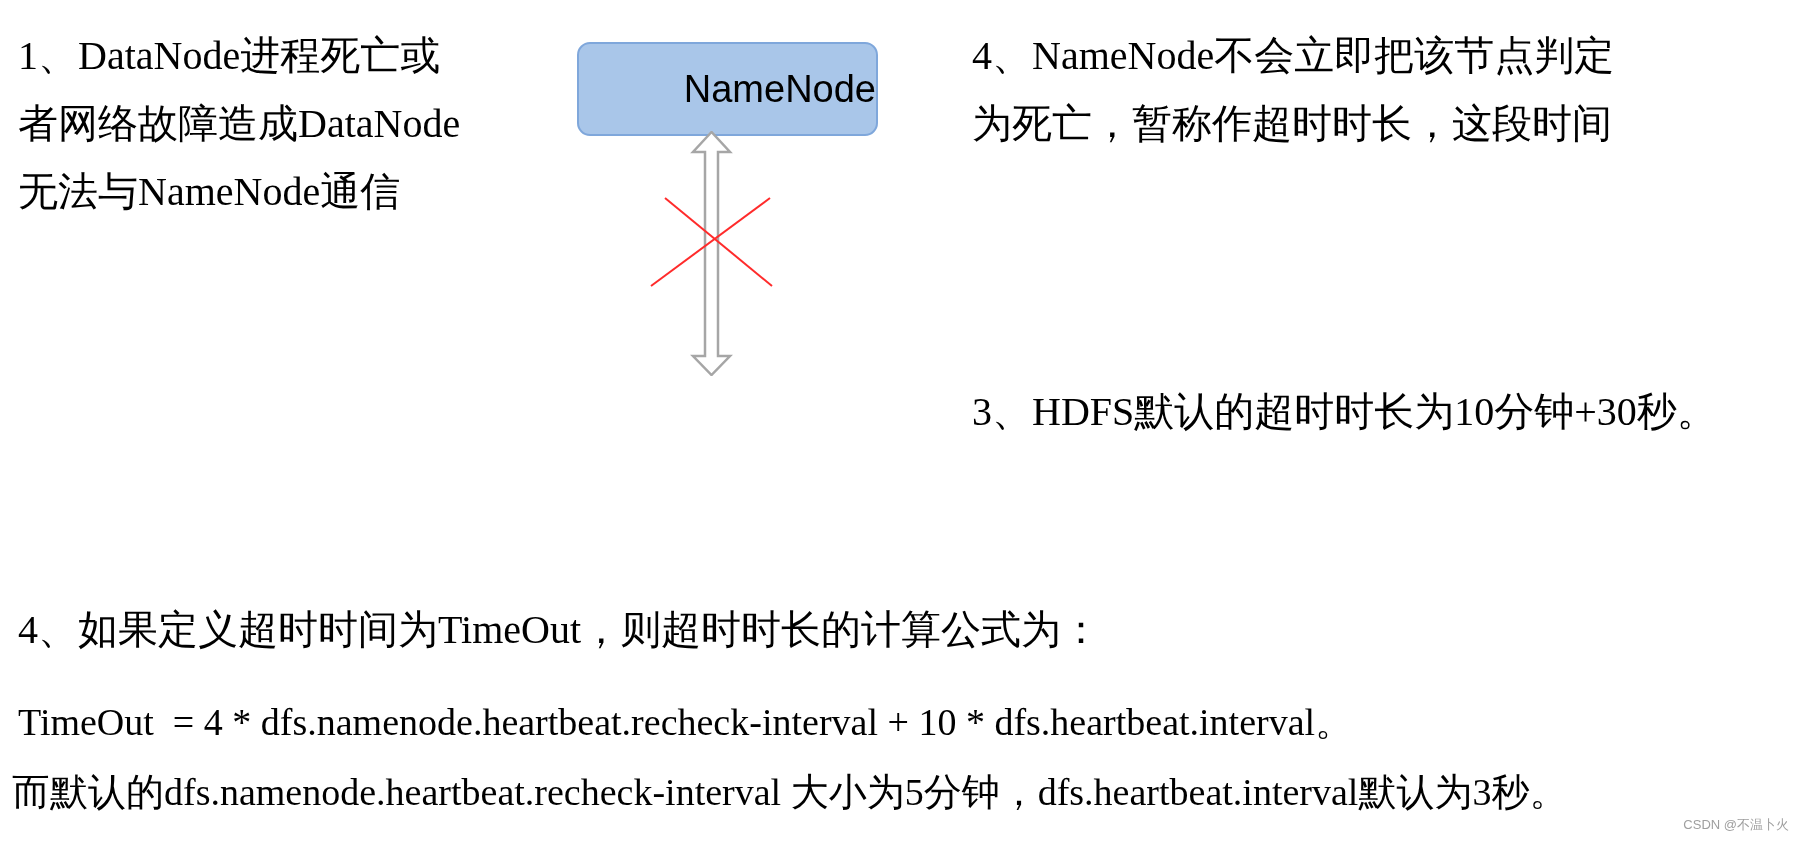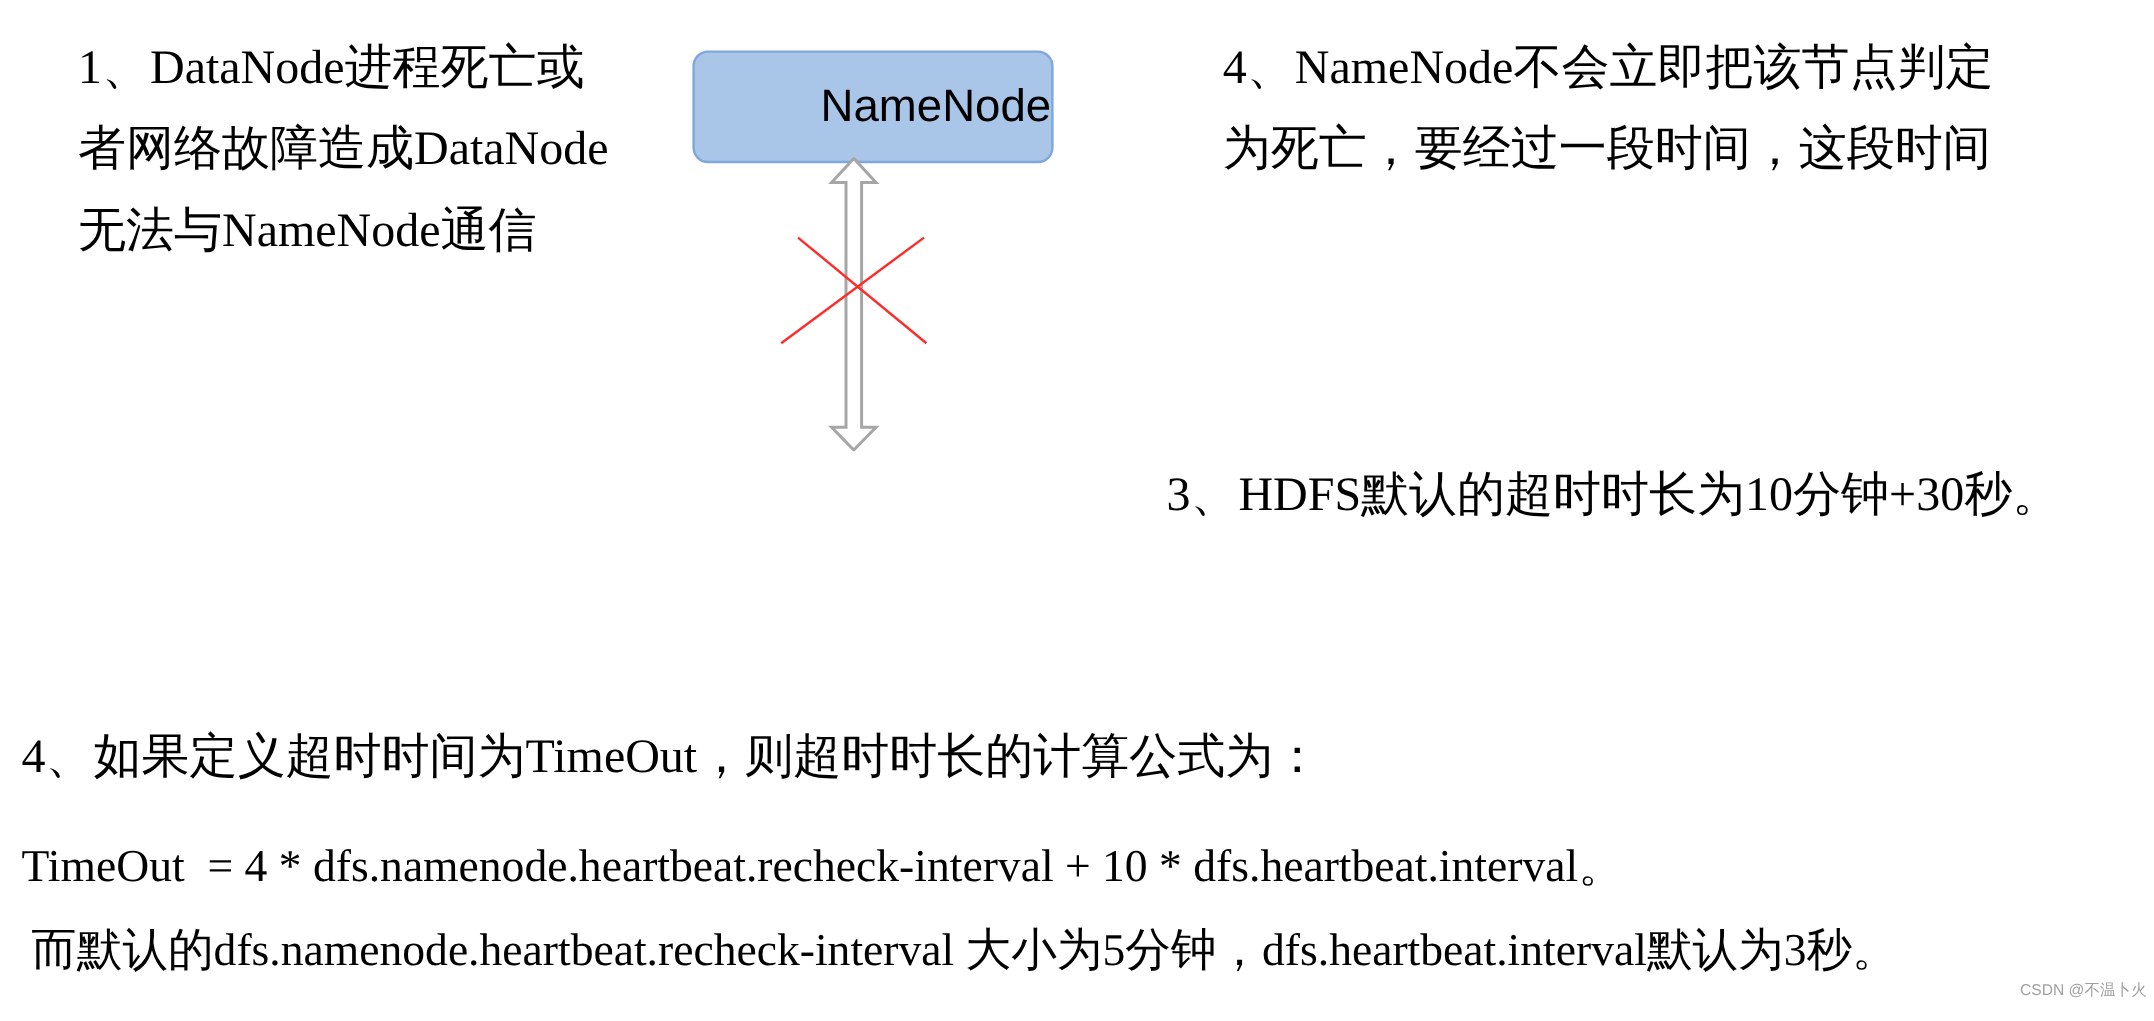--- a/index.html
+++ b/index.html
@@ -5,21 +5,21 @@
   html, body { margin: 0; padding: 0; background: #ffffff; }
   .canvas {
     position: relative;
     width: 1795px;
     height: 851px;
     background: var(--page-bg, #ffffff);
     overflow: hidden;
     font-family: "Liberation Serif", "DejaVu Serif", serif;
     color: var(--text, #000000);
   }
-  .note { position: absolute; margin-left: 47px; }
+  .note { position: absolute; }
   .nline {
     white-space: pre;
     font-size: 40px;
     line-height: 68px;
   }
   .single-line {
     position: absolute;
     white-space: pre;
     font-size: 40px;
     line-height: 52px;
@@ -78,21 +78,21 @@
 <div class="canvas">
 
   <div class="note" style="left:18px; top:22px;">
     <div class="nline">1、DataNode进程死亡或</div>
     <div class="nline">者网络故障造成DataNode</div>
     <div class="nline">无法与NameNode通信</div>
   </div>
 
   <div class="note" style="left:972px; top:22px;">
     <div class="nline">4、NameNode不会立即把该节点判定</div>
-    <div class="nline">为死亡，要经过一段时间，这段时间</div>
+    <div class="nline">为死亡，暂称作超时时长，这段时间</div>
   </div>
 
   <div class="node namenode">
     <span>NameNode</span>
   </div>
 
   <svg class="arrow-svg" width="45" height="245" viewBox="0 0 45 245">
     <polygon points="22.5,1 4,21 16,21 16,225 4,225 22.5,244 41,225 29,225 29,21 41,21"></polygon>
   </svg>
 
@@ -101,17 +101,17 @@
     <line x1="124" y1="3" x2="5" y2="91"></line>
   </svg>
 
 
   <div class="single-line" style="left:972px; top:386px;">3、HDFS默认的超时时长为10分钟+30秒。</div>
 
   <div class="single-line" style="left:18px; top:604px;">4、如果定义超时时间为TimeOut，则超时时长的计算公式为：</div>
 
   <div class="formula-line" style="left:18px; top:696px;">TimeOut  = 4 * dfs.namenode.heartbeat.recheck-interval + 10 * dfs.heartbeat.interval。</div>
 
-  <div class="formula-line" style="left:26px; top:766px;">而默认的dfs.namenode.heartbeat.recheck-interval 大小为5分钟，dfs.heartbeat.interval默认为3秒。</div>
+  <div class="formula-line" style="left:12px; top:766px;">而默认的dfs.namenode.heartbeat.recheck-interval 大小为5分钟，dfs.heartbeat.interval默认为3秒。</div>
 
   <div class="watermark">CSDN @不温卜火</div>
 
 </div>
 
 </body></html>

